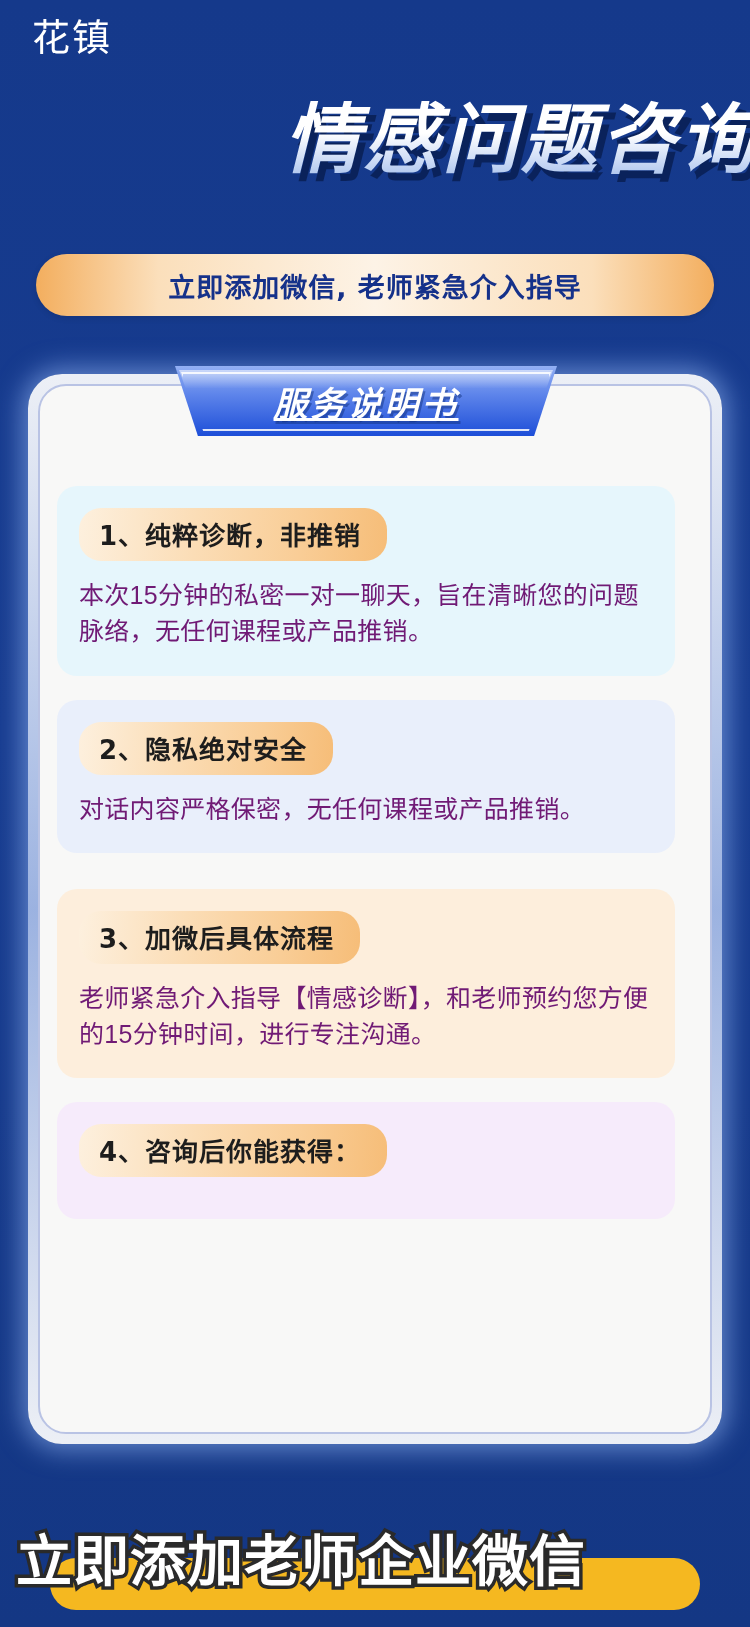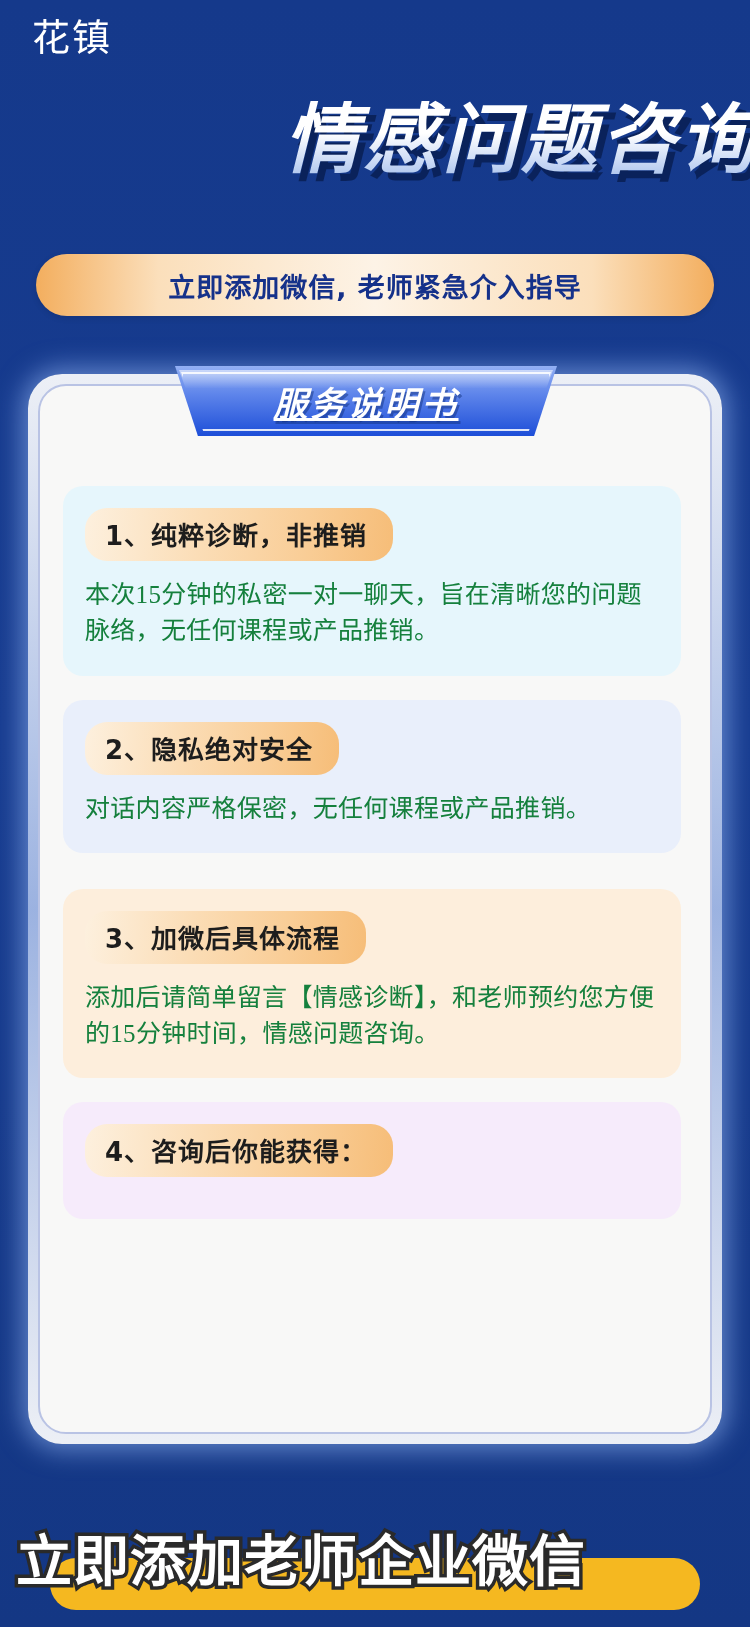--- a/index.html
+++ b/index.html
@@ -110,21 +110,21 @@
     display:flex; align-items:center; justify-content:center;
     font-size:34px; font-weight:bold; font-style:italic;
     color:#ffffff; letter-spacing:3px;
     text-shadow:2px 3px 0 rgba(14,45,120,0.45);
     font-family:"DejaVu Sans","Liberation Sans",sans-serif;
     text-decoration:underline;
   }
 
   
   .sections{
-    position:absolute; left:35px; top:384px;
+    position:absolute; left:29px; top:384px;
     width:674px; height:1050px;
     padding:102px 28px 0 28px;
   }
   .section{
     border-radius:20px;
     padding:22px 22px 26px 22px;
     margin-bottom:24px;
   }
   .sec-1{ background:#E6F6FC; }
   .sec-2{ background:#E9EFFB; }
@@ -137,23 +137,23 @@
     padding:7px 26px 9px 20px;
     background:linear-gradient(95deg,#FDF0DE 0%,#FBDDB6 38%,#F9CD96 72%,#F6BD78 100%);
     font-size:26px; font-weight:bold; color:#1D1D1D;
     letter-spacing:1px;
     margin-bottom:16px;
     font-family:"DejaVu Sans","Liberation Sans",sans-serif;
   }
   .body-text{
     font-size:25px;
     line-height:1.45;
-    color:#15803d;
+    color:#701a75;
     letter-spacing:0.3px;
-    font-family:Liberation Serif, serif;
+    font-family:Liberation Sans, sans-serif;
   }
 
   
   .cta-bar{
     position:absolute; left:50px; top:1558px;
     width:650px; height:52px;
     border-radius:26px;
     background:#F5B820;
   }
   .cta-text{
@@ -197,21 +197,21 @@
       <div class="body-text">本次15分钟的私密一对一聊天，旨在清晰您的问题脉络，无任何课程或产品推销。</div>
     </div>
 
     <div class="section sec-2">
       <div class="badge">2、隐私绝对安全</div>
       <div class="body-text">对话内容严格保密，无任何课程或产品推销。</div>
     </div>
 
     <div class="section sec-3">
       <div class="badge">3、加微后具体流程</div>
-      <div class="body-text">添加后请简单留言【情感诊断】，和老师预约您方便的15分钟时间，情感问题咨询。</div>
+      <div class="body-text">老师紧急介入指导【情感诊断】，和老师预约您方便的15分钟时间，进行专注沟通。</div>
     </div>
 
     <div class="section sec-4">
       <div class="badge">4、咨询后你能获得：</div>
     </div>
 
   </div>
 
   <div class="cta-bar"></div>
   <div class="cta-text">立即添加老师企业微信</div>

